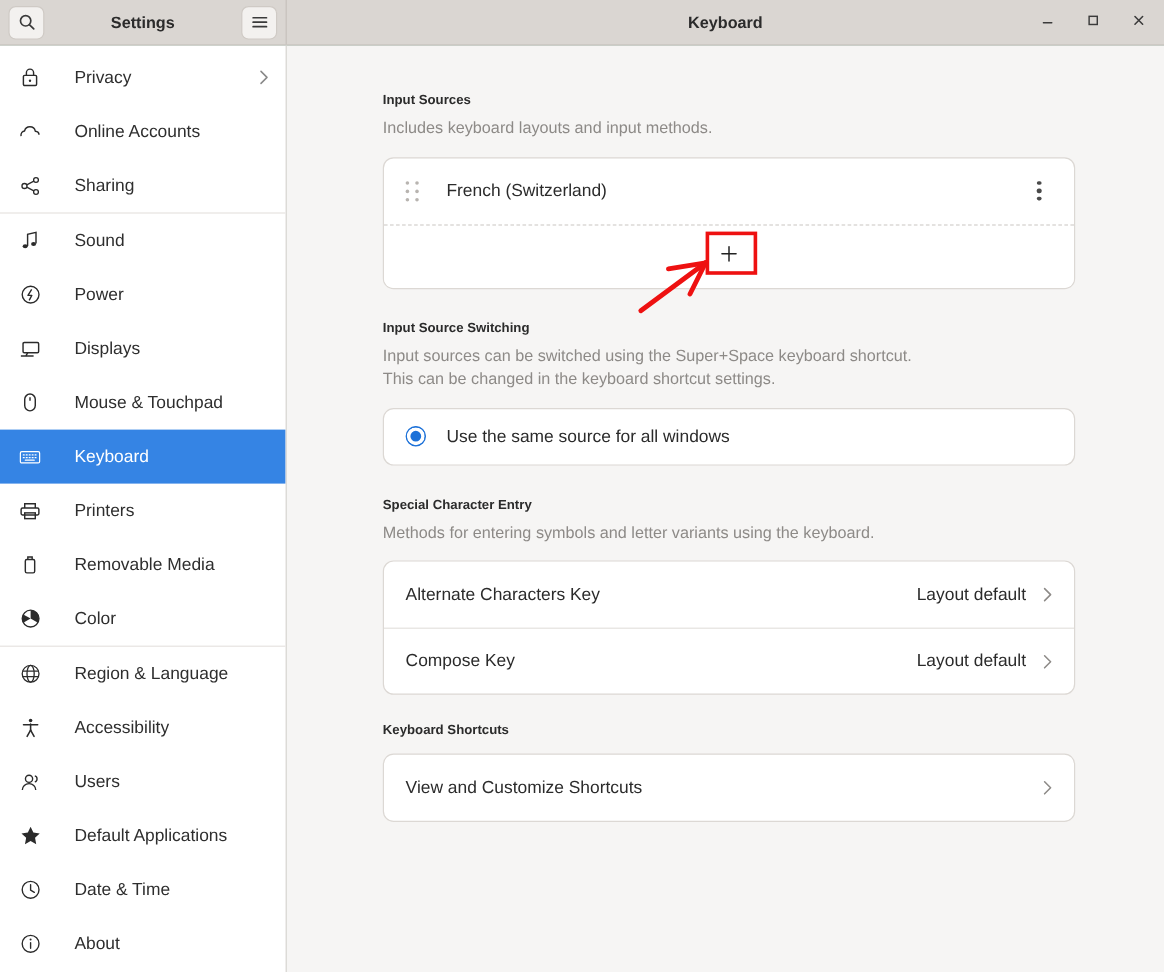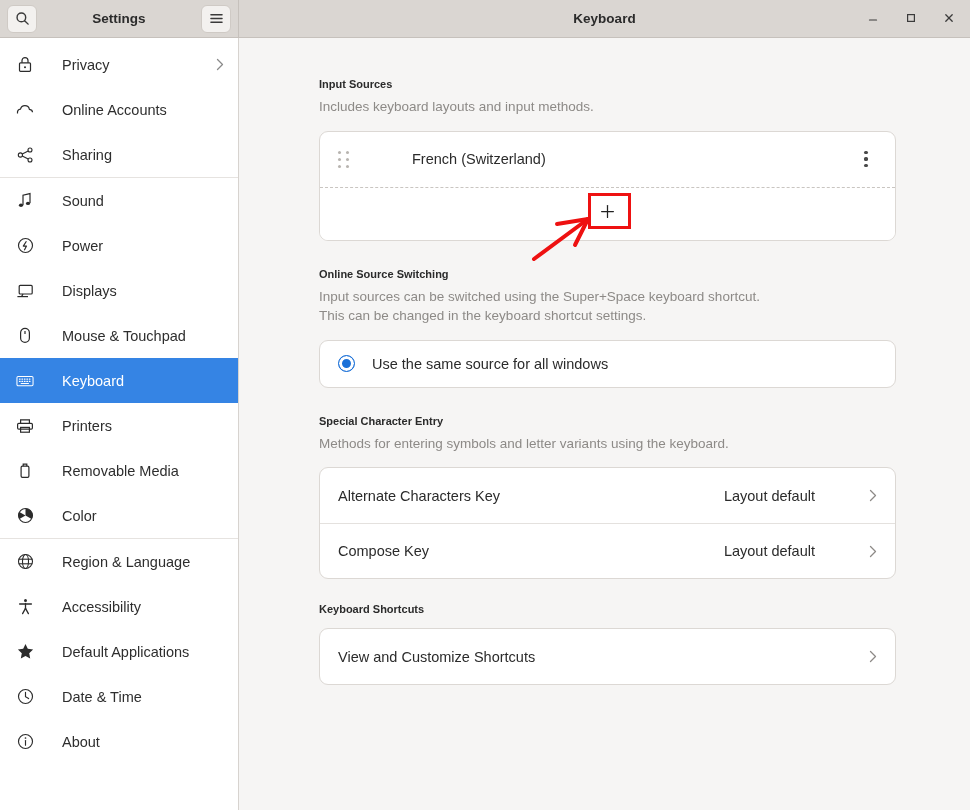--- a/index.html
+++ b/index.html
@@ -172,21 +172,20 @@
     overflow: hidden;
   }
   .row {
     display: flex;
     align-items: center;
     min-height: 55px;
     padding: 0 18px;
     font-size: 14.5px;
     color: #2b2b2b;
     cursor: pointer;
-    gap: 40px;
   }
   .row + .row { border-top: 1px solid #e4e1de; }
   .row .rlabel { flex: 1 1 auto; }
   .row .rvalue { color: #2b2b2b; margin-right: 14px; }
   .row .rchev { color: #8d8a87; display: flex; align-items: center; }
 
   .drag-handle {
     width: 12px; height: 17px;
     flex: 0 0 12px;
     margin-right: 22px;
@@ -474,20 +473,30 @@
             <line x1="1.6" y1="6" x2="13.4" y2="6"></line>
               <line x1="7.5" y1="5.4" x2="7.5" y2="11"></line>
             <line x1="7.5" y1="10.4" x2="4.6" y2="15.6"></line>
               <line x1="7.5" y1="10.4" x2="10.4" y2="15.6"></line>
           </svg>
         </span>
         <span class="nlabel">Accessibility</span>
       </div>
       <div class="nav-item">
         <span class="nicon">
+          <svg width="18" height="16" viewBox="0 0 18 16" fill="none" stroke="currentColor" stroke-width="1.15">
+            <circle cx="8.2" cy="5" r="3"></circle>
+              <path d="M2.6 14.4c0-3.2 2.5-5.4 5.6-5.4s5.6 2.2 5.6 5.4"></path>
+            <path d="M13 2.6a2.6 2.6 0 0 1 0 5"></path>
+          </svg>
+        </span>
+        <span class="nlabel">Users</span>
+      </div>
+      <div class="nav-item">
+        <span class="nicon">
           <svg width="17" height="17" viewBox="0 0 17 17" fill="currentColor">
             <polygon points="8.5,0.9 10.8,5.8 16.1,6.5 12.2,10.2 13.2,15.5 8.5,12.9 3.8,15.5 4.8,10.2 0.9,6.5 6.2,5.8"></polygon>
           </svg>
         </span>
         <span class="nlabel">Default Applications</span>
       </div>
       <div class="nav-item">
         <span class="nicon">
           <svg width="17" height="17" viewBox="0 0 17 17" fill="none" stroke="currentColor" stroke-width="1.15" stroke-linecap="round">
             <circle cx="8.5" cy="8.5" r="7"></circle>
@@ -540,21 +549,21 @@
                     </svg>
                 </span>
               </span>
             </div>
           </div>
         </div>
 
         <div class="sec-gap"></div>
 
         <div>
-          <div class="sec-title">Online Source Switching</div>
+          <div class="sec-title">Input Source Switching</div>
           <div class="sec-desc">
             <div>Input sources can be switched using the Super+Space keyboard shortcut.</div>
             <div>This can be changed in the keyboard shortcut settings.</div>
           </div>
           <div class="card">
             <div class="radio-row">
               <span class="radio on"></span>
               <span>Use the same source for all windows</span>
             </div>
           </div>

